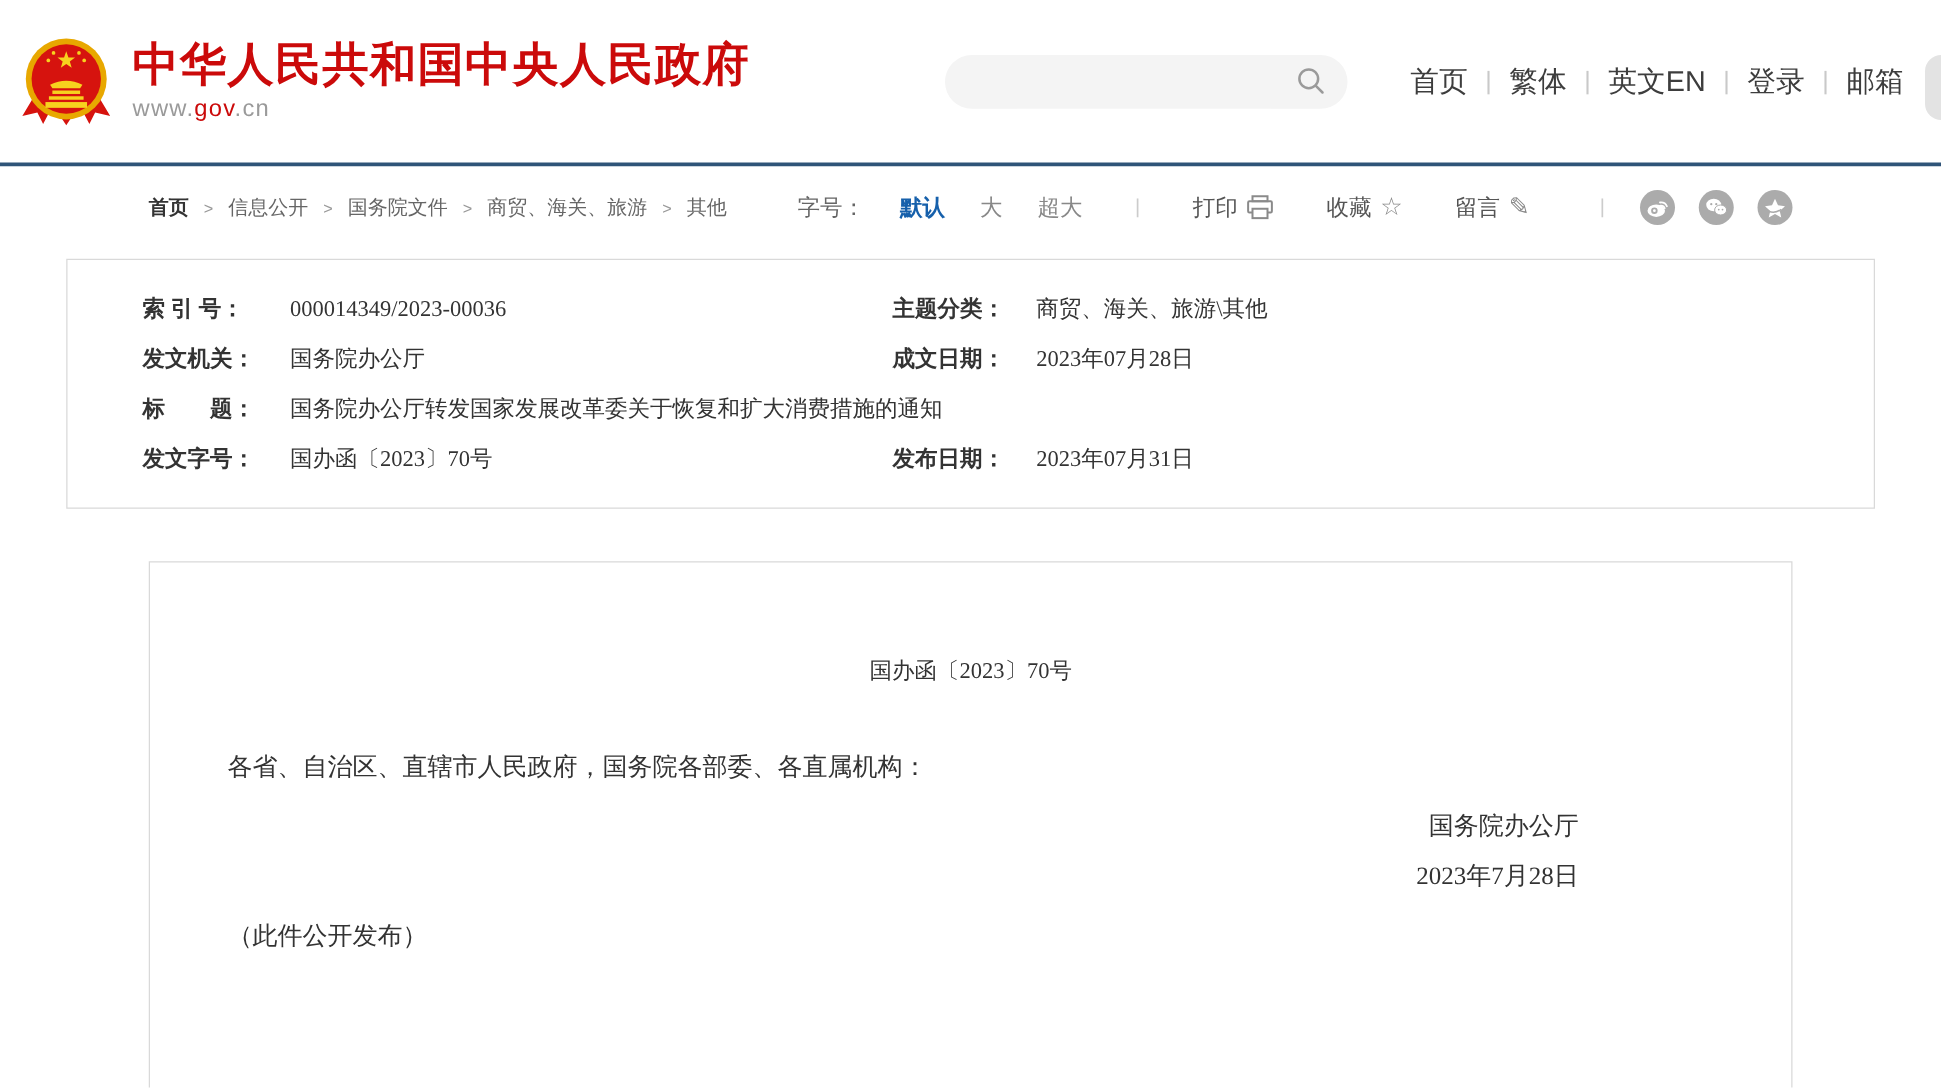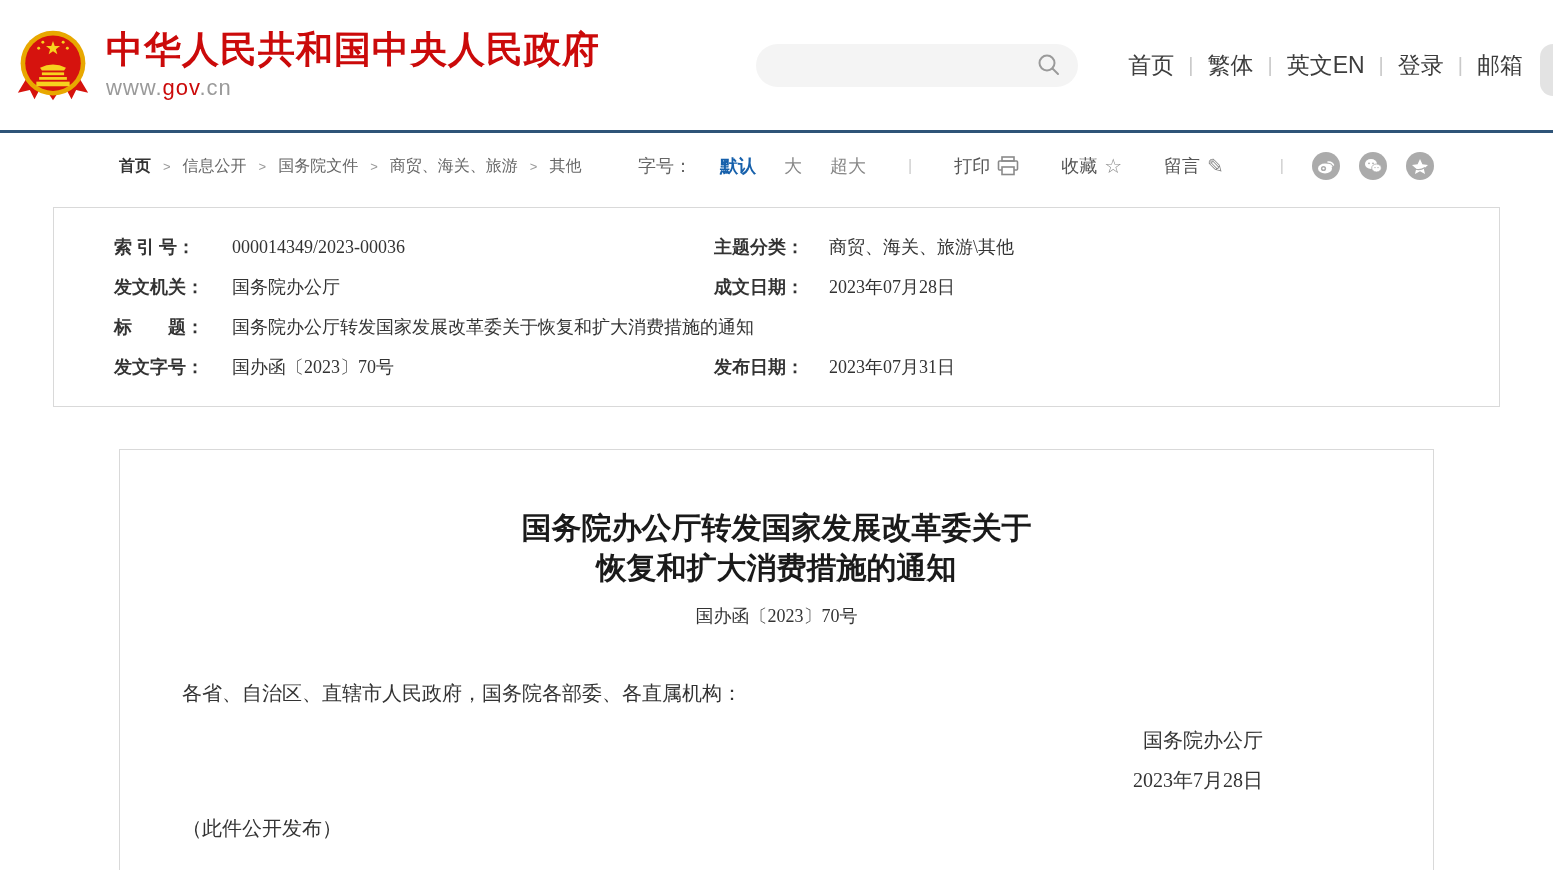--- a/index.html
+++ b/index.html
@@ -5,21 +5,21 @@
   * { margin:0; padding:0; box-sizing:border-box; }
   html,body { width:1553px; height:870px; background:#fff; overflow:hidden;
     font-family:"Liberation Sans","DejaVu Sans",sans-serif; }
 
   
   .site-header { height:133px; border-bottom:3px solid #2f5478; background:#fff;
     display:flex; align-items:center; padding:4px 16px; position:relative; }
   .brand { display:flex; align-items:center; cursor:pointer; }
   .emblem { width:74px; height:74px; margin-right:16px; }
   .brand-text .site-title { font-size:37px; font-weight:bold; color:#cb0a0a; letter-spacing:1px; line-height:1.15; }
-  .brand-text .site-url { font-size:22px; color:#9a9a9a; margin-top:3px; letter-spacing:1px; }
+  .brand-text .site-url { font-size:19px; color:#9a9a9a; margin-top:3px; letter-spacing:1px; }
   .brand-text .site-url .gov { color:#cb0a0a; }
   .header-right { margin-left:auto; display:flex; align-items:center; gap:36px; }
   .search-box { width:322px; height:43px; background:#f4f4f4; border-radius:22px;
     display:flex; align-items:center; padding:0 16px; }
   .search-box input { flex:1; border:none; outline:none; background:transparent; font-size:16px; color:#333; }
   .search-box svg { flex:0 0 auto; }
   .top-nav { display:flex; align-items:center; font-size:23px; color:#3d3d3d; }
   .top-nav a { color:#3d3d3d; text-decoration:none; cursor:pointer; padding:0 14px; white-space:nowrap; }
   .top-nav .sep { color:#c9c9c9; font-size:20px; }
   .edge-widget { position:absolute; right:0; top:44px; width:13px; height:52px;
@@ -193,24 +193,20 @@
   <div class="cell label">标　　题：</div>
   <div class="cell span3">国务院办公厅转发国家发展改革委关于恢复和扩大消费措施的通知</div>
 
   <div class="cell label">发文字号：</div>
   <div class="cell">国办函〔2023〕70号</div>
   <div class="cell label">发布日期：</div>
   <div class="cell">2023年07月31日</div>
 </section>
 
 <article class="doc-box">
-  <h1 class="doc-title">
-    <div>国务院办公厅转发国家发展改革委关于</div>
-    <div>恢复和扩大消费措施的通知</div>
-  </h1>
   <div class="doc-number">国办函〔2023〕70号</div>
   <div class="doc-body">
     <p class="salutation">各省、自治区、直辖市人民政府，国务院各部委、各直属机构：</p>
   </div>
   <div class="doc-sign">
     <div class="signer">国务院办公厅</div>
     <div class="sign-date">2023年7月28日</div>
   </div>
   <div class="doc-note">（此件公开发布）</div>
 </article>

